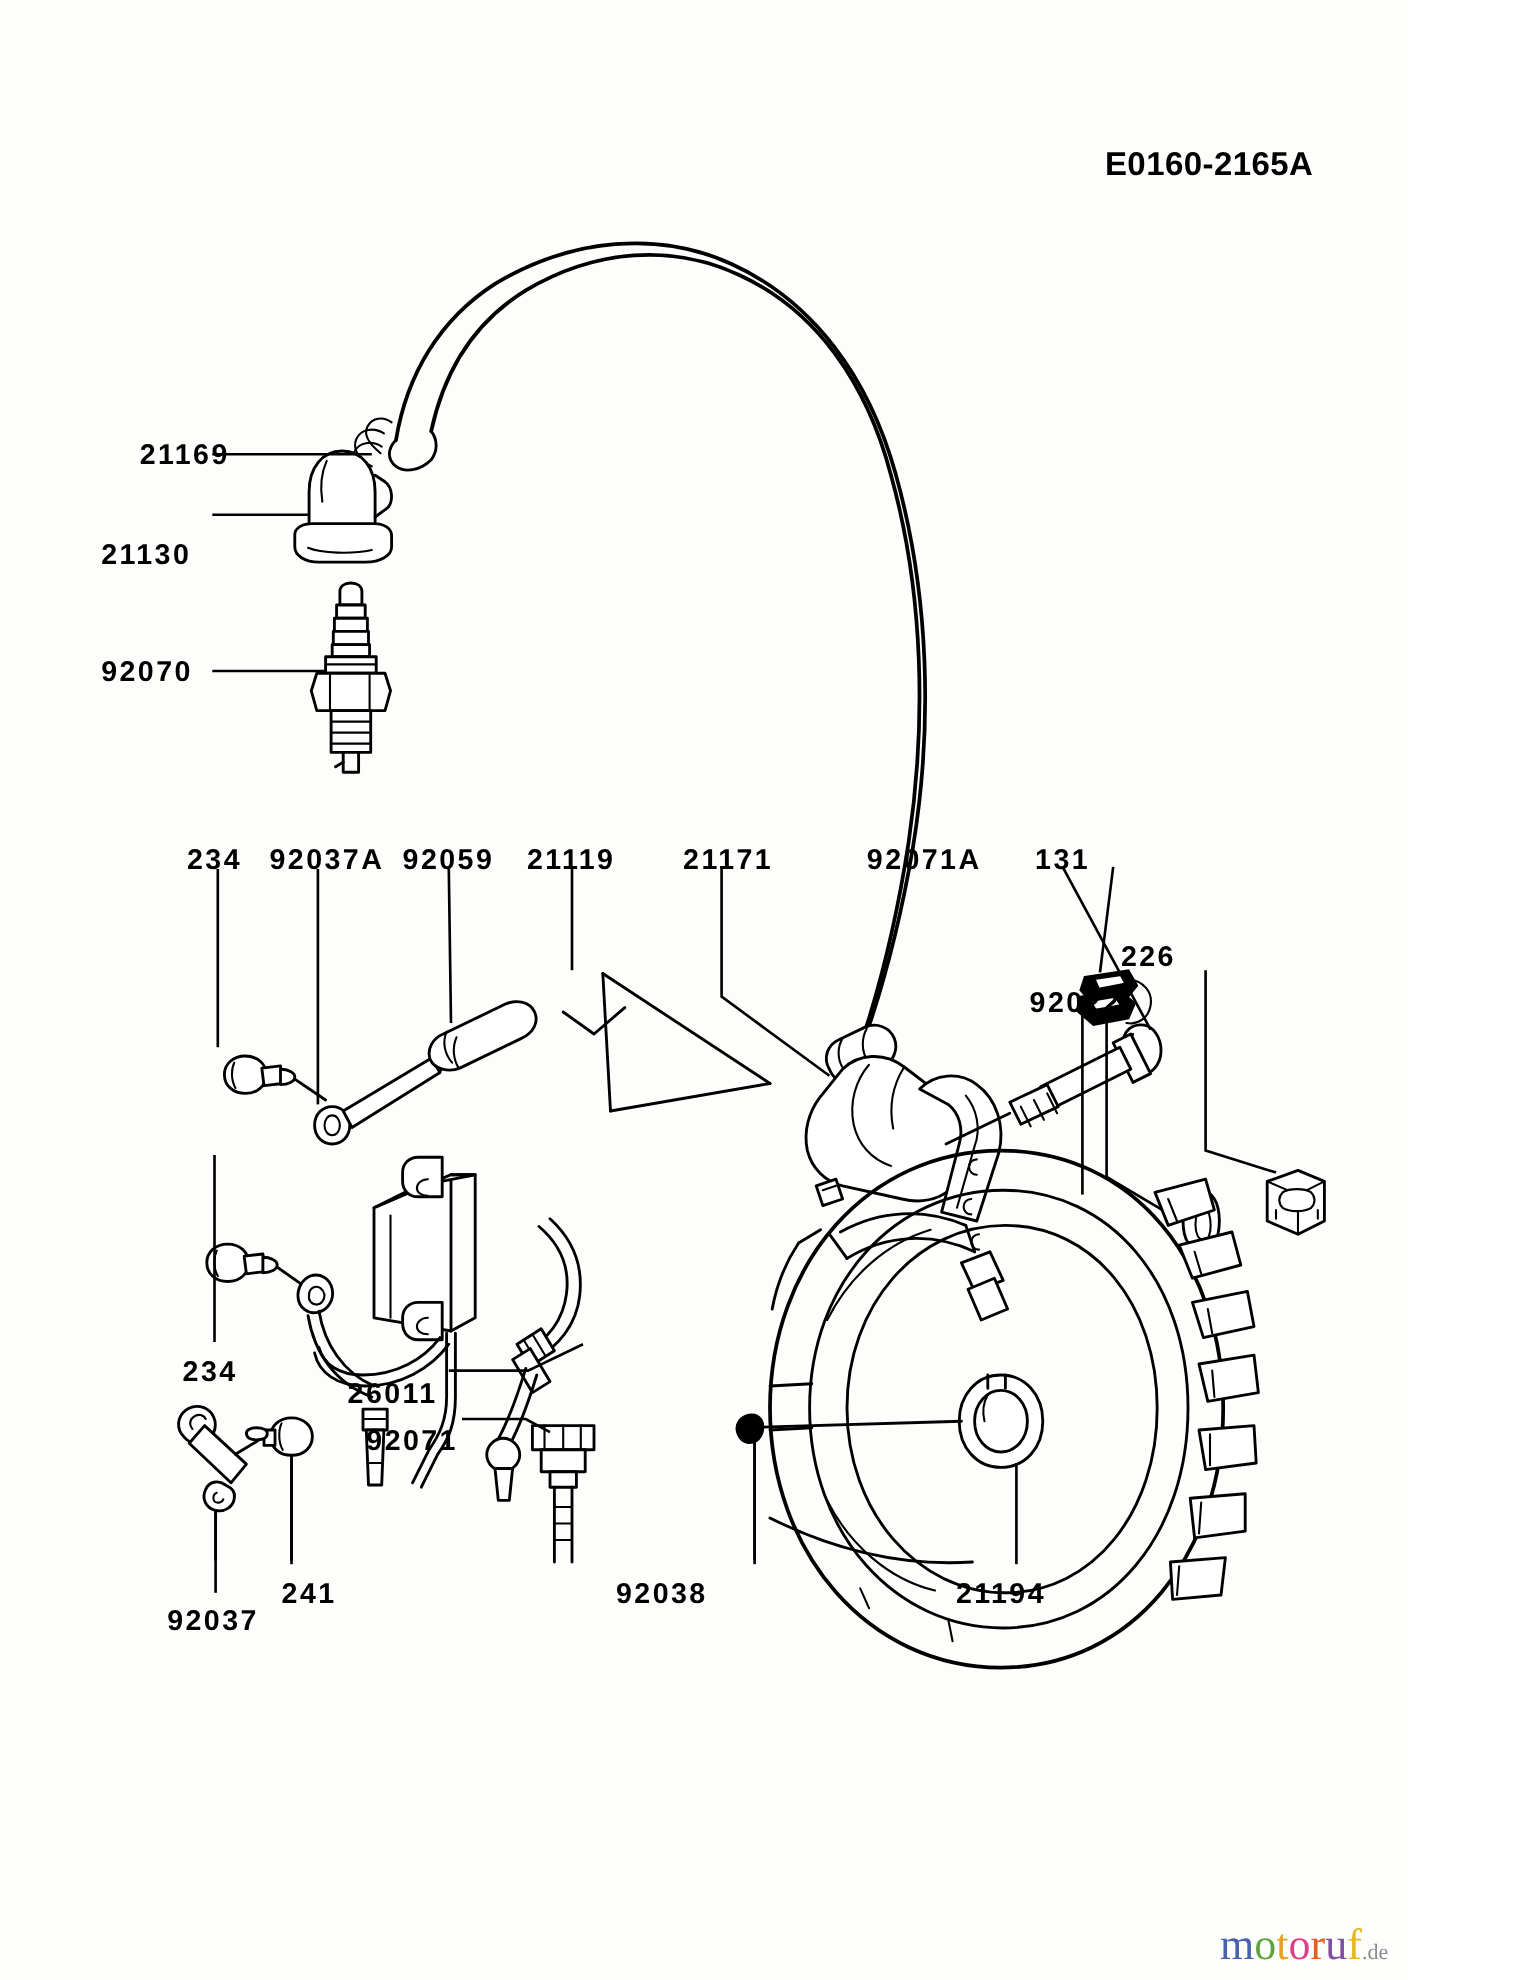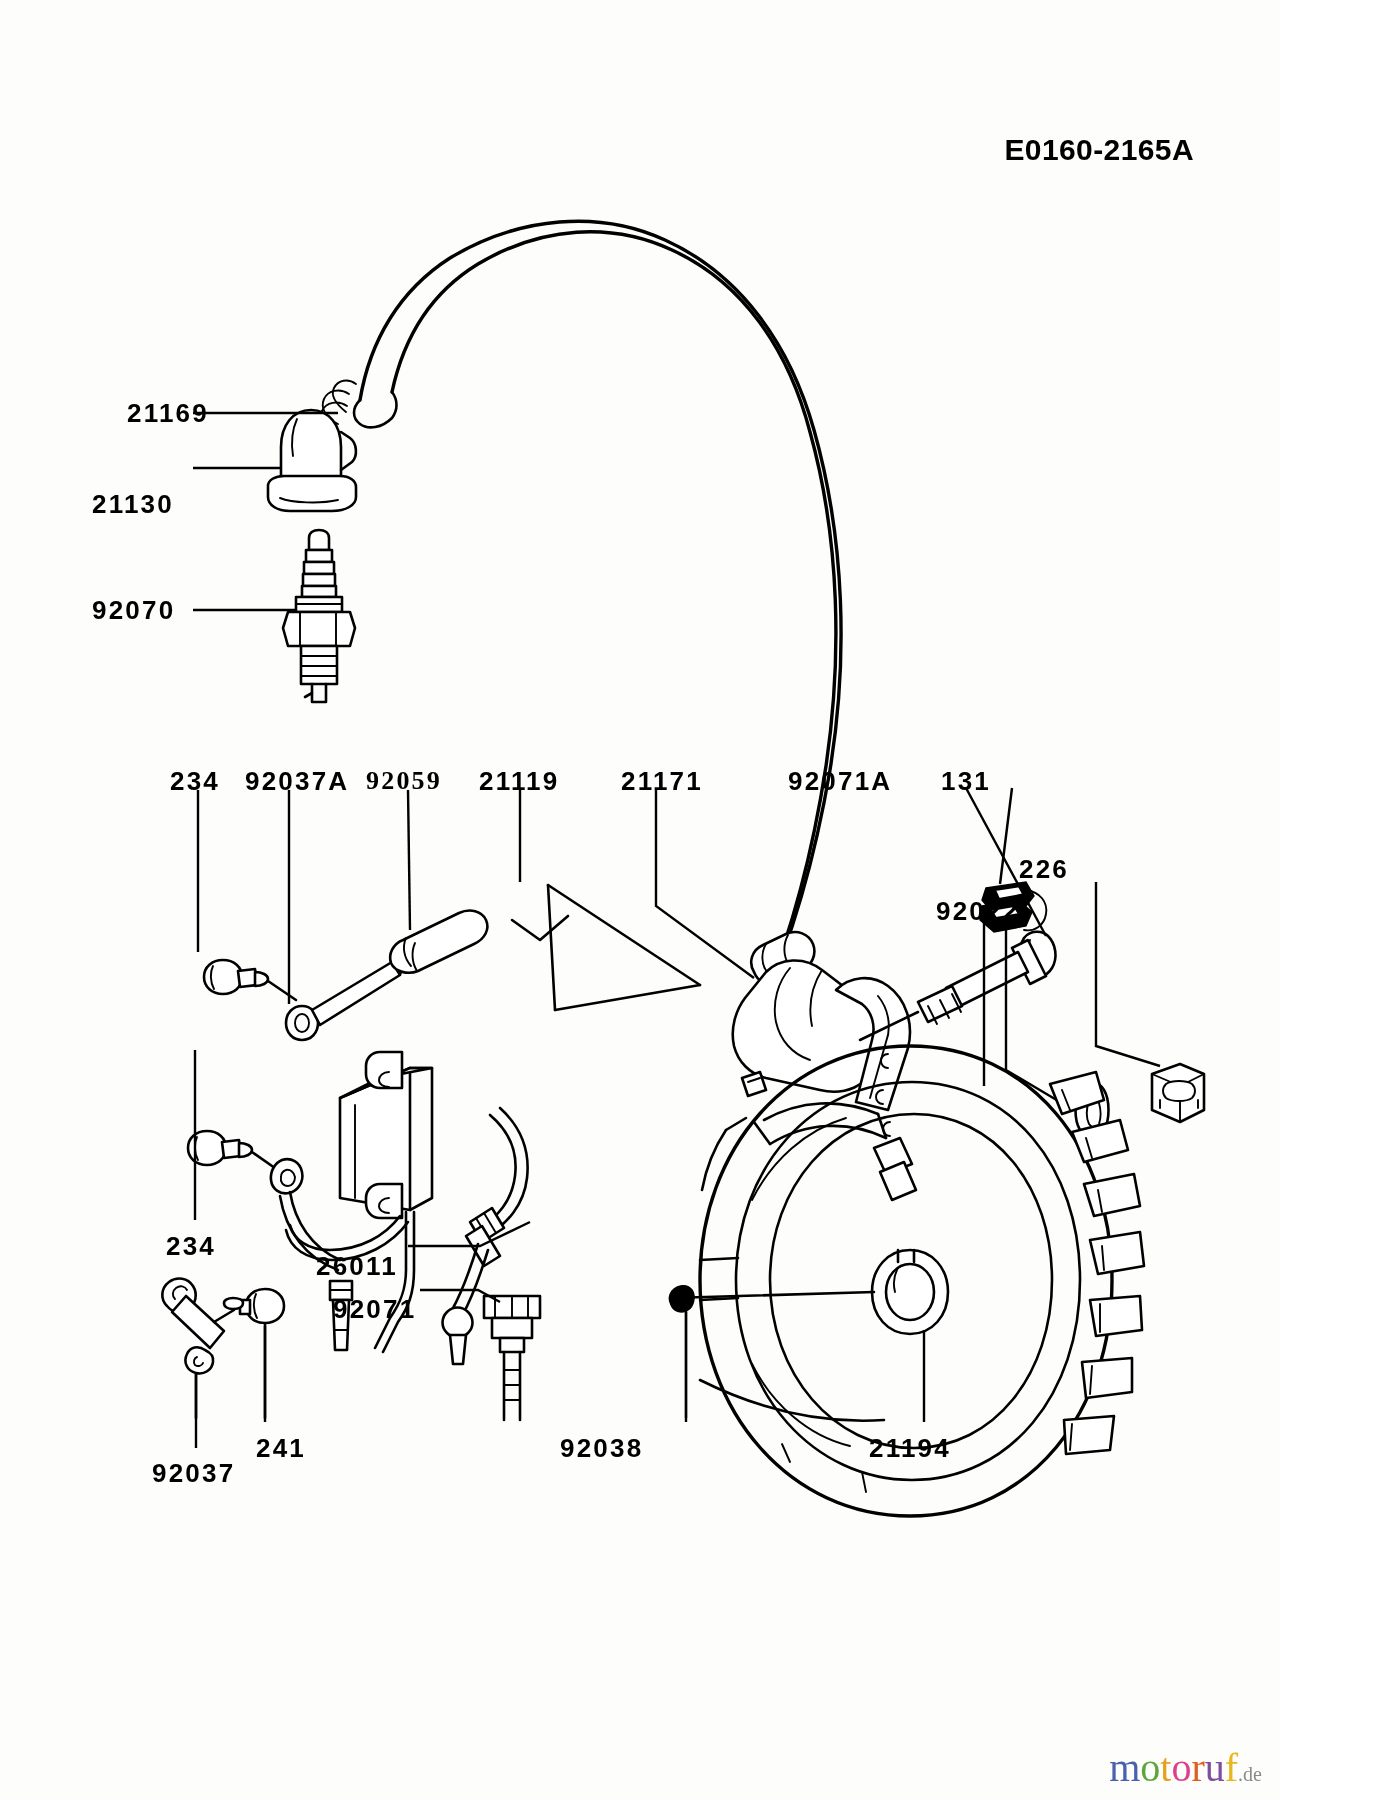--- a/index.html
+++ b/index.html
@@ -459,21 +459,21 @@
       <path class="leader" d="M 984 920 L 984 1086"></path>
     </g>
   </svg>
 
   <div class="callout" style="left:92px;  top:400px;margin-left:35px;">21169</div>
   <div class="callout" style="left:92px;  top:455px;margin-top:36px;">21130</div>
   <div class="callout" style="left:92px;  top:597px;">92070</div>
 
   <div class="callout" style="left:170px; top:768px;">234</div>
   <div class="callout" style="left:245px; top:768px;">92037A</div>
-  <div class="callout" style="left:366px; top:768px;font-family:Liberation Serif, serif;">92059</div>
+  <div class="callout" style="left:366px; top:768px;">92059</div>
   <div class="callout" style="left:479px; top:768px;">21119</div>
   <div class="callout" style="left:621px; top:768px;">21171</div>
   <div class="callout" style="left:788px; top:768px;">92071A</div>
   <div class="callout" style="left:941px; top:768px;">131</div>
 
   <div class="callout" style="left:1019px; top:856px;">226</div>
   <div class="callout" style="left:936px;  top:898px;">92022</div>
 
   <div class="callout" style="left:166px; top:1233px;">234</div>
   <div class="callout" style="left:316px; top:1253px;">26011</div>

